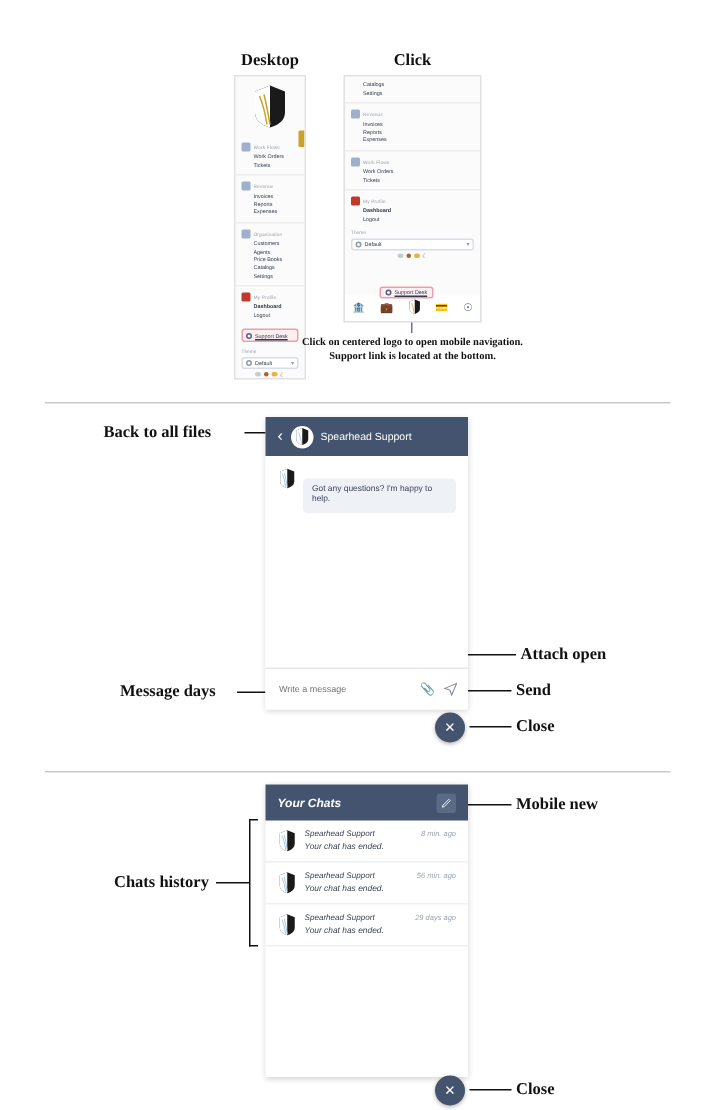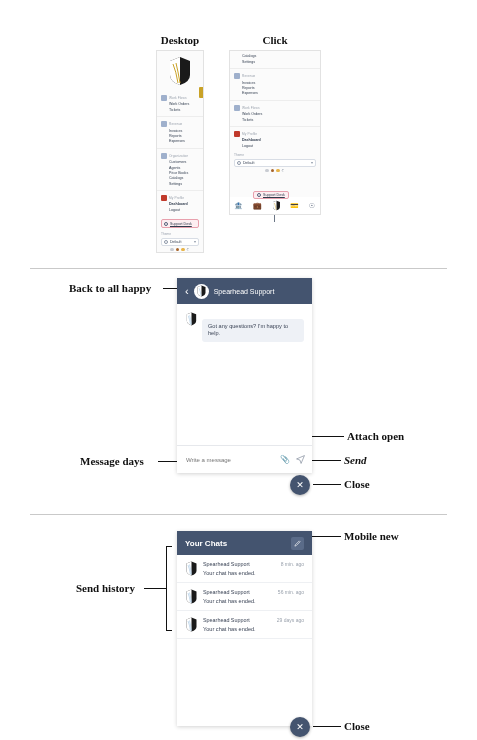--- a/index.html
+++ b/index.html
@@ -161,23 +161,23 @@
   .fab {
     position:absolute; width:20px;height:20px;border-radius:50%;
     background:#44546f; color:#fff;
     display:flex;align-items:center;justify-content:center;
     font-size:9px; box-shadow:0 1px 3px rgba(0,0,0,.3);
   }
 
   
   #sec3 { height:252px; }
   .list-panel {
-    position:absolute; left:177px; top:16px;
+    position:absolute; left:177px; top:8px;
     width:135px; height:195px;
-    background:#ffffff; box-shadow:0 1px 4px rgba(0,0,0,.18);
+    background:#ffffff; box-shadow:0 1px 4px rgba(0,0,0,.18);font-style:italic;
   }
   .list-head {
     height:24px; background:#44546f;
     display:flex; align-items:center; justify-content:space-between;
     padding:0 8px;
   }
   .list-title { color:#fff; font-size:8px; font-weight:bold; }
   .compose {
     width:13px;height:13px;border-radius:2px; background:#566party;
     background:#5a6b88; display:flex;align-items:center;justify-content:center;
@@ -341,37 +341,38 @@
         <path d="M13 1 L23 5 L23 19 Q23 26 13 29 Q3 26 3 19 L3 5 Z" fill="#1a1a1a"></path>
         <path d="M13 1 L3 5 L3 19 Q3 26 13 29 Z" fill="#ffffff"></path>
         <path d="M7 8 Q10 15 12 27" stroke="#c9a227" stroke-width="1.4" fill="none"></path>
       </svg>
     </span>
     <span class="mnav-ico">💳</span>
     <span class="mnav-ico">☉</span>
   </div>
 
   <div class="stem"></div>
+  <div class="caption">Click on centered logo to open mobile navigation. Support link is located at the bottom.</div>
 </div>
 
 <div class="divider"></div>
 
 <div class="section" id="sec2">
 
-  <div class="ann" style="left:69px; top:13px;">Back to all happy</div>
+  <div class="ann" style="left:69px; top:13px;">Back to all files</div>
   <div class="lead h" style="left:163px; top:19px; width:22px;"></div>
 
   <div class="ann" style="left:80px; top:186px;">Message days</div>
   <div class="lead h" style="left:158px; top:192px; width:26px;"></div>
 
   <div class="ann" style="left:347px; top:161px;">Attach open</div>
   <div class="lead h" style="left:292px; top:167px; width:52px;"></div>
   <div class="lead v" style="left:292px; top:167px; height:23px;"></div>
 
-  <div class="ann" style="left:344px; top:185px;font-style:italic;">Send</div>
+  <div class="ann" style="left:344px; top:185px;">Send</div>
   <div class="lead h" style="left:308px; top:191px; width:33px;"></div>
 
   <div class="ann" style="left:344px; top:209px;">Close</div>
   <div class="lead h" style="left:313px; top:215px; width:28px;"></div>
 
   <div class="chat-panel">
     <div class="chat-head">
       <span class="back-chev">‹</span>
       <span class="avatar">
         <svg viewBox="0 0 26 30">
@@ -411,21 +412,21 @@
   </div>
 </div>
 
 <div class="divider"></div>
 
 <div class="section" id="sec3">
 
   <div class="ann" style="left:344px; top:15px;">Mobile new</div>
   <div class="lead h" style="left:312px; top:21px; width:29px;"></div>
 
-  <div class="ann" style="left:76px; top:67px;">Send history</div>
+  <div class="ann" style="left:76px; top:67px;">Chats history</div>
   <div class="lead h" style="left:144px; top:73px; width:22px;"></div>
   <div class="bracket" style="left:166px; top:31px; width:6px; height:85px;"></div>
 
   <div class="ann" style="left:344px; top:205px;">Close</div>
   <div class="lead h" style="left:313px; top:211px; width:28px;"></div>
 
   <div class="list-panel">
     <div class="list-head">
       <span class="list-title">Your Chats</span>
       <span class="compose">

